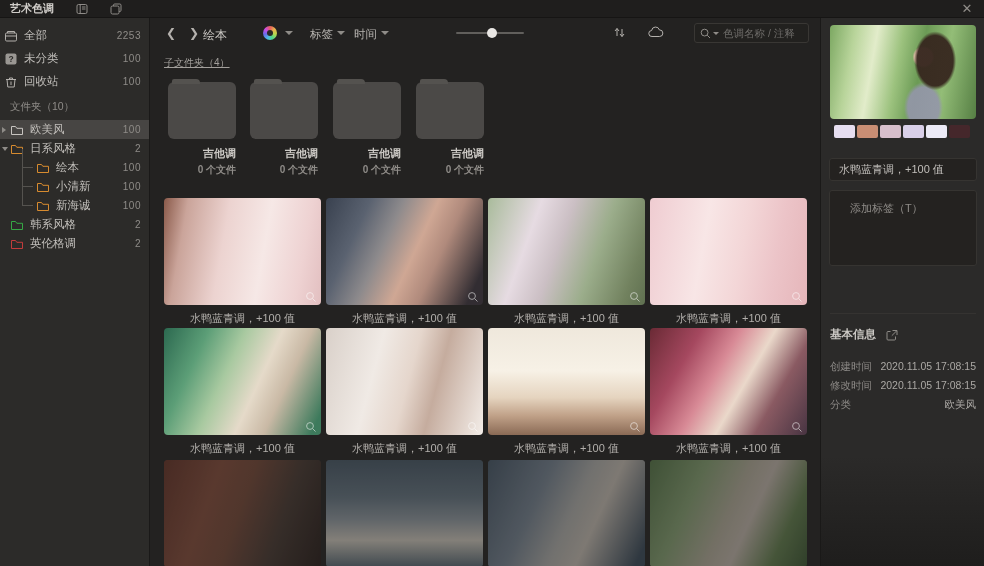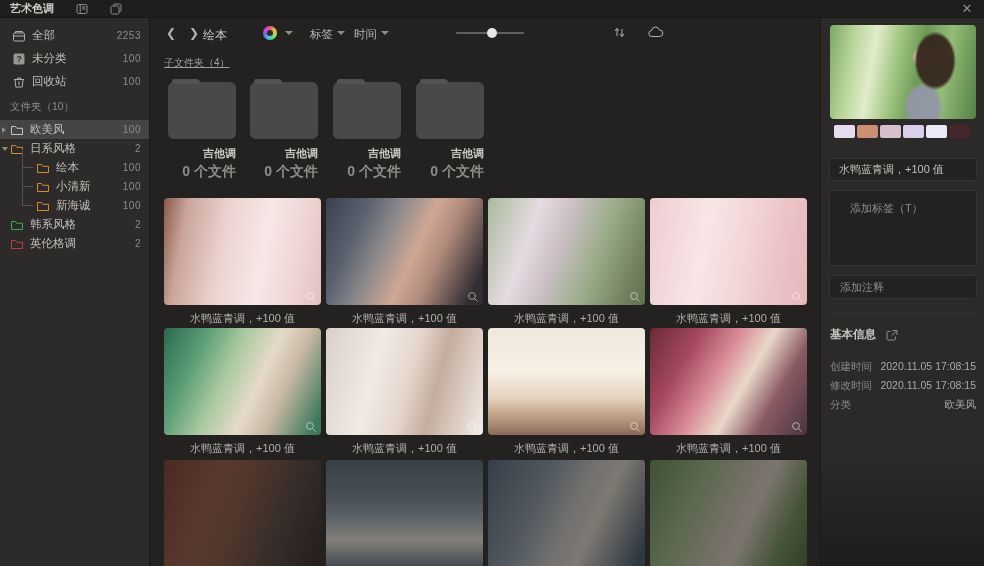--- a/index.html
+++ b/index.html
@@ -9,21 +9,21 @@
   
   #titlebar{position:absolute;left:0;top:0;width:984px;height:18px;background:#1f1e1d;border-bottom:1px solid #161514;display:flex;align-items:center;}
   #titlebar .apptitle{font-size:11px;font-weight:bold;color:#cfccc8;margin-left:10px;}
   .tbicon{width:12px;height:12px;margin-left:22px;display:inline-flex;}
   .tbicon svg{width:12px;height:12px;}
   #close-btn{position:absolute;right:10px;top:2px;width:14px;height:14px;color:#8f8c88;font-size:13px;line-height:14px;text-align:center;}
 
   
   #sidebar{position:absolute;left:0;top:18px;width:150px;height:548px;background:#2c2b29;border-right:1px solid #1a1918;padding-top:6px;}
   .seclabel{font-size:10.5px;color:#8f8c88;padding:7px 10px 6px 10px;}
-  .srow{display:flex;align-items:center;height:23px;padding:0 8px 0 12px;font-size:11.5px;color:#c2bfbb;}
+  .srow{display:flex;align-items:center;height:23px;padding:0 8px 0 4px;font-size:11.5px;color:#c2bfbb;}
   .frow{display:flex;align-items:center;height:19px;padding:0 8px 0 10px;font-size:11.5px;color:#c2bfbb;position:relative;}
   .frow.sel{background:#474543;}
   .srow .slabel,.frow .slabel{margin-left:6px;flex:1;white-space:nowrap;overflow:hidden;}
   .scount{font-size:10px;color:#8f8c88;letter-spacing:.5px;}
   .sicon{width:14px;height:14px;display:inline-flex;flex:none;}
   .sicon svg{width:14px;height:14px;}
   .arrow{position:absolute;left:2px;width:0;height:0;}
   .arrow.right{border-left:4px solid #8f8c88;border-top:3.5px solid transparent;border-bottom:3.5px solid transparent;}
   .arrow.down{border-top:4px solid #8f8c88;border-left:3.5px solid transparent;border-right:3.5px solid transparent;}
   .frow.child{padding-left:36px;}
@@ -52,21 +52,21 @@
   #search-input{flex:1;min-width:0;background:transparent;border:none;outline:none;font-size:10.5px;color:#c5c2be;padding:0;}
   #search-input::placeholder{color:#6d6b68;}
 
   .mainlabel{position:absolute;left:13px;font-size:10px;color:#a3a09c;text-decoration:underline;}
 
   
   .fcard{position:absolute;width:68px;text-align:right;font-weight:bold;}
   .fcardbox{width:68px;height:57px;background:#4b4947;border-radius:6px;position:relative;}
   .fcardbox::before{content:"";position:absolute;left:4px;top:-3px;width:28px;height:5px;background:#54524f;border-radius:2px 4px 0 0;}
   .fcname{margin-top:7px;font-size:11px;color:#ccc9c5;}
-  .fccount{margin-top:2px;font-size:14px;color:#8f8c88;}
+  .fccount{margin-top:2px;font-size:10px;color:#8f8c88;}
 
   
   .prow{position:absolute;left:13px;width:645px;display:flex;gap:5px;}
   .cell{width:157px;}
   .thumb{width:157px;height:107px;border-radius:4px;position:relative;overflow:hidden;}
   .thumb .mag{position:absolute;right:4px;bottom:4px;width:12px;height:12px;opacity:.55;}
   .thumb .mag svg{width:12px;height:12px;}
   .cap{margin-top:6px;text-align:center;font-size:11px;color:#b3b0ac;}
   .dim::after{content:"";position:absolute;inset:0;background:rgba(10,10,10,.45);}
 
@@ -256,20 +256,28 @@
         <svg viewBox="0 0 17 17">
             <path d="M6 12V4.5M6 4.5L4 7M6 4.5L8 7" stroke="#b5b2ae" fill="none"></path>
             <path d="M11 5v7.5M11 12.5L9 10M11 12.5l2-2.5" stroke="#b5b2ae" fill="none"></path>
           </svg>
       </span>
       <span class="toolicon" style="left:496px;">
         <svg viewBox="0 0 17 17">
             <path d="M5 12.5a3 3 0 0 1-.4-6 4 4 0 0 1 7.8-.6 2.8 2.8 0 0 1 .3 6.6z" fill="none" stroke="#b5b2ae"></path>
           </svg>
       </span>
+      <span id="searchbox">
+        <svg viewBox="0 0 11 11">
+            <circle cx="4.6" cy="4.6" r="3.4" fill="none" stroke="#8f8c88"></circle>
+            <line x1="7.2" y1="7.2" x2="10" y2="10" stroke="#8f8c88"></line>
+          </svg>
+        <span id="search-chev"></span>
+        <input id="search-input" placeholder="色调名称 / 注释" style="">
+      </span>
     </div>
 
     <div class="mainlabel" style="top:38px;">子文件夹（4）</div>
 
     <div class="fcard" style="left:17px;top:64px;">
       <div class="fcardbox"></div>
       <div class="fcname">吉他调</div>
       <div class="fccount">0 个文件</div>
     </div>
     <div class="fcard" style="left:99px;top:64px;">
@@ -389,21 +397,20 @@
     <div id="swatches">
       <span class="swatch" style="background: rgb(230, 222, 240);"></span>
       <span class="swatch" style="background: rgb(201, 142, 116);"></span>
       <span class="swatch" style="background: rgb(216, 191, 204);"></span>
       <span class="swatch" style="background: rgb(217, 207, 232);"></span>
       <span class="swatch" style="background: rgb(236, 234, 246);"></span>
       <span class="swatch" style="background: rgb(69, 39, 43);"></span>
     </div>
     <div class="ibox" id="name-box">水鸭蓝青调，+100 值</div>
     <div class="ibox" id="tag-box">添加标签（T）</div>
-    <div class="ibox" id="note-box">添加注释</div>
 
     <div id="infohdr">
       <span class="t">基本信息</span>
       <span class="ic">
         <svg viewBox="0 0 12 12">
             <path d="M4.5 2.5H2a1 1 0 0 0-1 1V10a1 1 0 0 0 1 1h6.5a1 1 0 0 0 1-1V7.5" fill="none" stroke="#8f8c88"></path>
             <path d="M6.5 1.5H11V6M11 1.5L5.8 6.7" fill="none" stroke="#8f8c88"></path>
           </svg>
       </span>
     </div>

